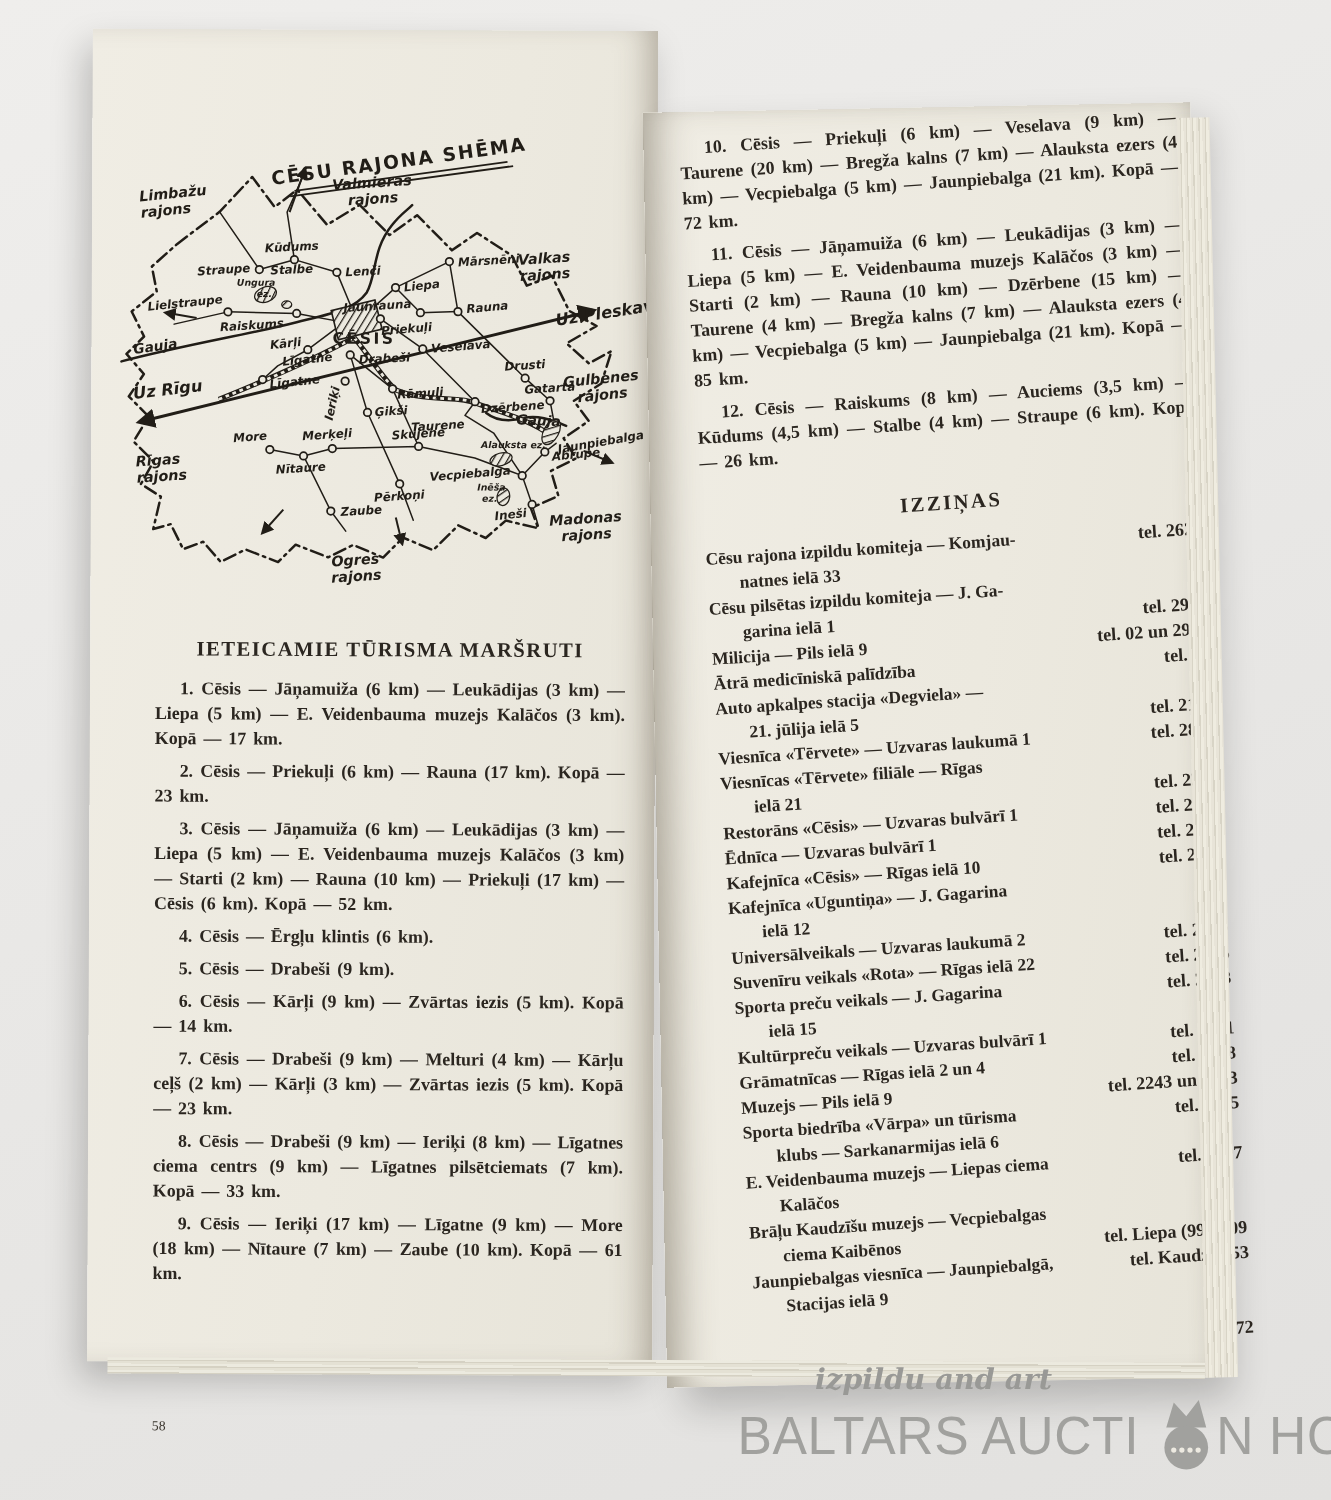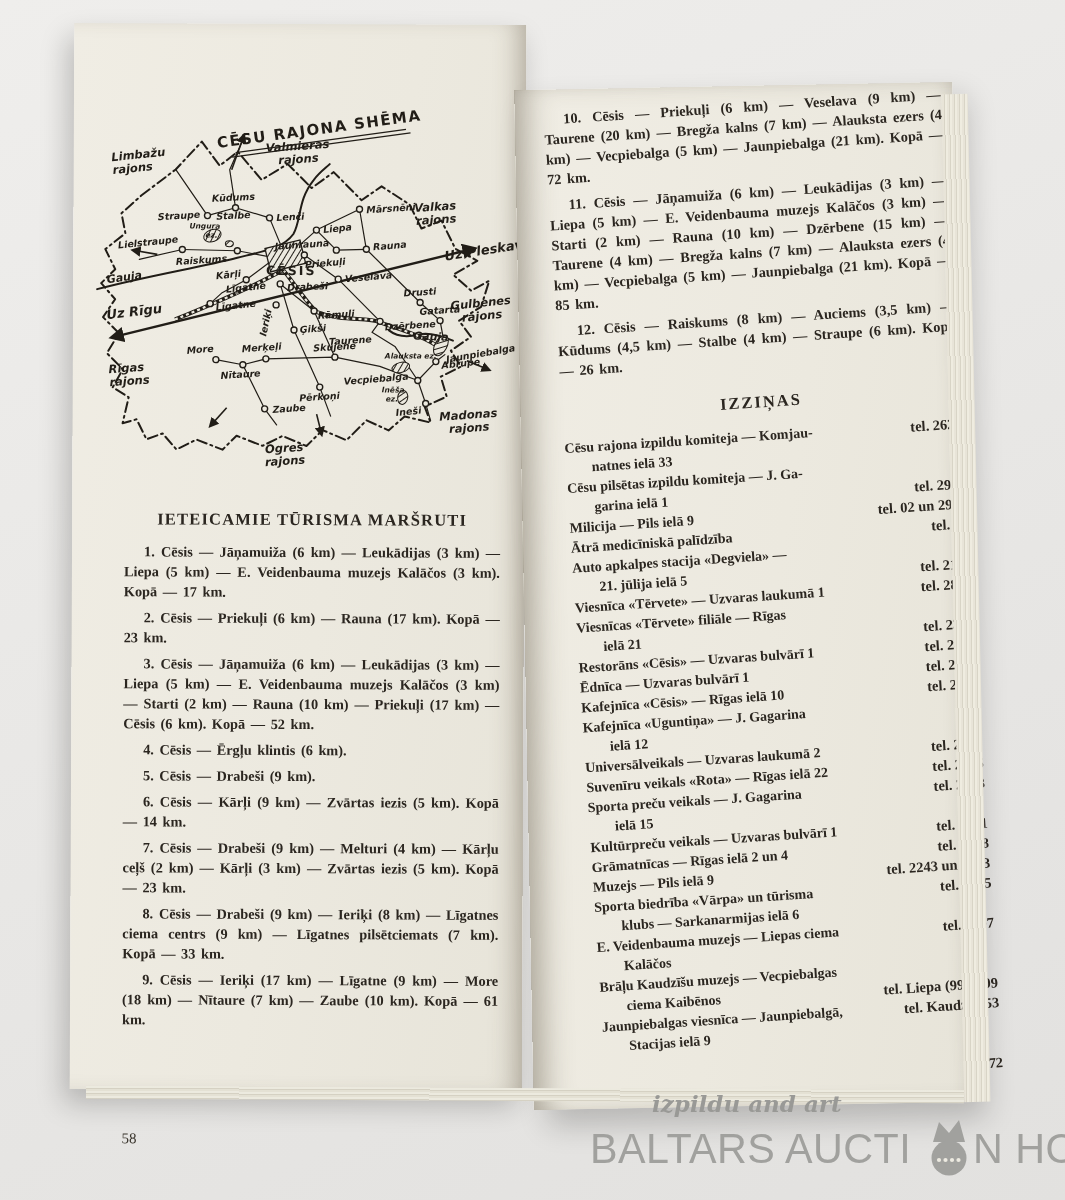--- a/index.html
+++ b/index.html
@@ -16,21 +16,21 @@
     background:repeating-linear-gradient(90deg,#e8e4d8 0 2px,#d8d4c6 2px 3px,#efece0 3px 5px);}
   .bottom-edge{position:absolute;left:86px;top:1088px;width:878px;height:13px;transform:rotate(.3deg);
     background:repeating-linear-gradient(180deg,#eceadf 0 2px,#d5d1c3 2px 3px,#e4e1d4 3px 5px);}
   .lp-content{position:relative;width:100%;height:100%;}
   .map-svg{display:block;margin:84px 0 0 6px;}
   .lp-heading{margin:30px 24px 12px 52px;text-align:center;font-weight:700;font-size:16.5px;
     letter-spacing:1.2px;color:#2b2620;}
   .routes{margin:0 24px 0 52px;}
   .route{margin:0 0 6px 0;text-indent:20px;text-align:justify;font-weight:700;
     font-size:14.3px;line-height:20px;color:#2b2620;word-spacing:2px;}
-  .page-num{position:absolute;left:52px;bottom:26px;font-size:15px;color:#39342c;}
+  .page-num{position:absolute;left:52px;bottom:26px;font-size:11px;color:#39342c;}
   .rp-content{position:absolute;left:28px;top:20px;width:398px;transform:rotate(-2.6deg);
     transform-origin:0 0;}
   .rp-heading{margin:24px 0 14px 0;text-align:center;font-weight:700;font-size:16.5px;
     letter-spacing:2px;color:#2b2620;}
   .directory{position:relative;}
   .dir-entry{position:relative;padding-right:116px;min-height:20px;}
   .dir-line{font-weight:700;font-size:14px;line-height:20px;color:#2b2620;white-space:nowrap;}
   .dir-line.cont{padding-left:26px;}
   .dir-tel{position:absolute;right:0;font-weight:700;font-size:14.5px;line-height:20px;
     color:#2b2620;white-space:nowrap;}

